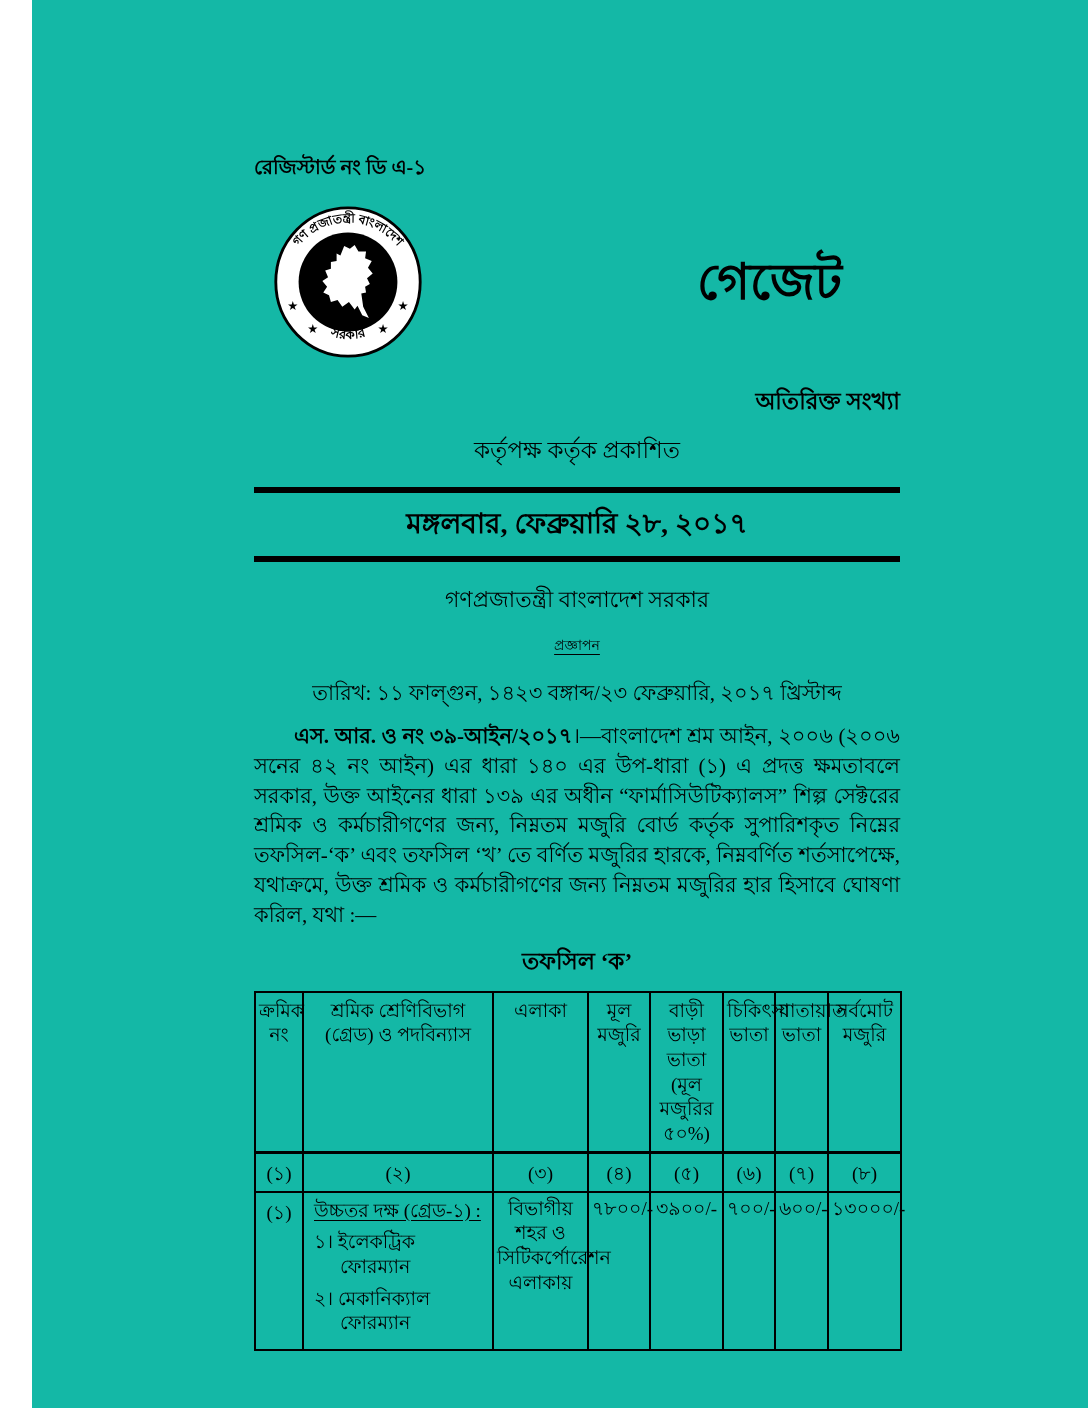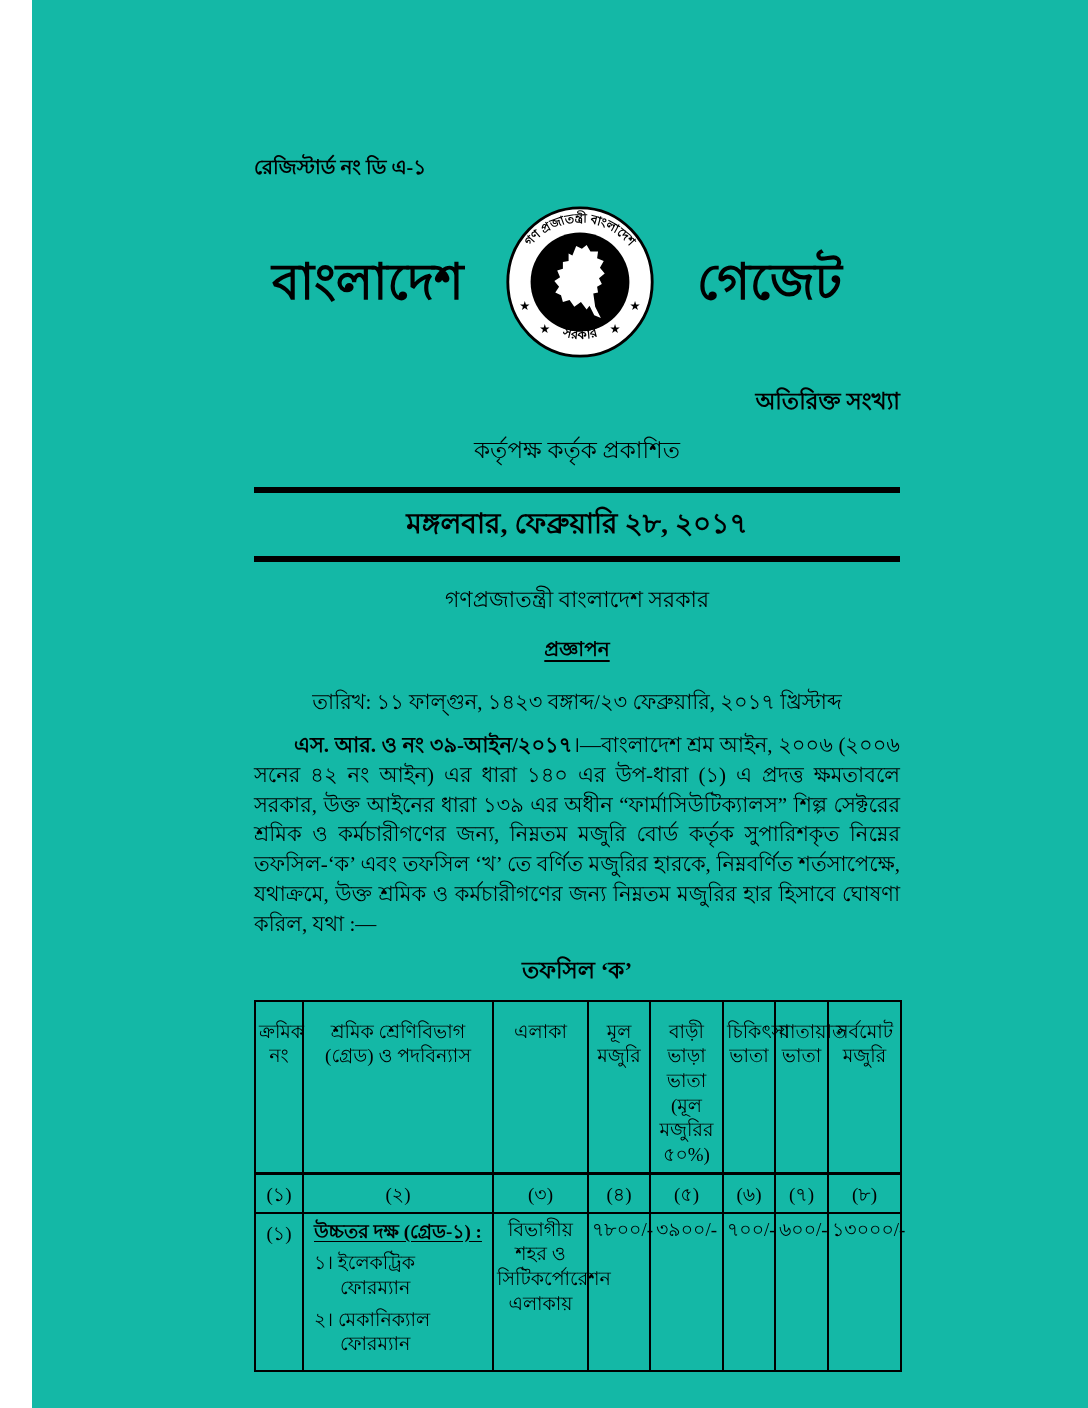--- a/index.html
+++ b/index.html
@@ -51,21 +51,21 @@
   }
   .date-line {
     padding: 9px 0 7px 0;
     font-size: 28px;
     font-weight: bold;
   }
   .rule-double.below-date { margin-top: 0; }
   .gov-name { margin-top: 20px; font-size: 22px; }
   .ministry-name { margin-top: 12px; font-size: 22px; font-weight: bold; }
   .section-name { margin-top: 13px; font-size: 21px; font-weight: bold; }
-  .notice-title { margin-top: 15px; font-size: 20px; font-weight: bold; }
+  .notice-title { margin-top: 15px; font-size: 14px; font-weight: normal; }
   .notice-title span { text-decoration: underline; text-underline-offset: 4px; }
   .notice-date { margin-top: 19px; font-size: 21px; }
   .body-para {
     margin-top: 10px;
     font-size: 21px;
     line-height: 1.42;
     text-align: justify;
     text-indent: 40px;
   }
   .schedule-title {
@@ -81,50 +81,49 @@
     font-size: 19px;
   }
   table.wage th, table.wage td {
     border: 2px solid #000;
     vertical-align: top;
     padding: 4px 3px;
     font-weight: normal;
     text-align: center;
     line-height: 1.3;
   }
-  table.wage tr.hdr th { padding-top: 18px; }
+  table.wage tr.hdr th { padding-top: 6px; }
   table.wage tr.hdr { border-bottom: 3px solid #000; }
   table.wage td.grades {
     text-align: left;
     padding: 6px 6px 6px 10px;
     line-height: 1.3;
   }
   .grade-heading {
-    font-weight: bold;
+    font-weight: normal;
     text-decoration: underline;
     text-underline-offset: 3px;
     margin-bottom: 7px;
   }
   .pos-item {
     padding-left: 26px;
     text-indent: -26px;
     margin-bottom: 7px;
   }
   .num-cell { padding-top: 8px !important; }
 </style>
 </head>
 <body>
 
 <div class="page">
   <div class="content">
 
     <div class="reg-no">রেজিস্টার্ড নং ডি এ-১</div>
 
     <div class="masthead">
-      <div class="mast-title">বাংলাদেশ</div>
       <div class="emblem">
         <svg viewBox="0 0 160 164" width="152" height="162">
           <ellipse cx="80" cy="82" rx="76" ry="78" fill="#ffffff" stroke="#000000" stroke-width="3"></ellipse>
           <circle cx="80" cy="82" r="52" fill="#000000"></circle>
           <path fill="#ffffff" d="M76,44 l6,3 5,-4 4,7 8,0 -1,7 7,3 -4,7 5,6 -6,5 3,6 -5,3 1,6 -5,1 2,14 6,12 -7,-3 -5,-10 -3,4 -6,-8 -7,5 -5,-7 -7,2 -2,-7 -6,-3 4,-6 -5,-6 6,-4 -3,-7 6,-2 0,-7 6,-1 0,-8 4,2 z"></path>
           <path id="seal-arc-top" d="M 14,98 A 67,67 0 1 1 146,98" fill="none" stroke="none"></path>
           <path id="seal-arc-bottom" d="M 27,110 A 60,60 0 0 0 133,110" fill="none" stroke="none"></path>
           <text font-size="13" font-weight="bold" fill="#000000">
             <textPath href="#seal-arc-top" startOffset="50%" text-anchor="middle">গণ প্রজাতন্ত্রী বাংলাদেশ</textPath>
           </text>

